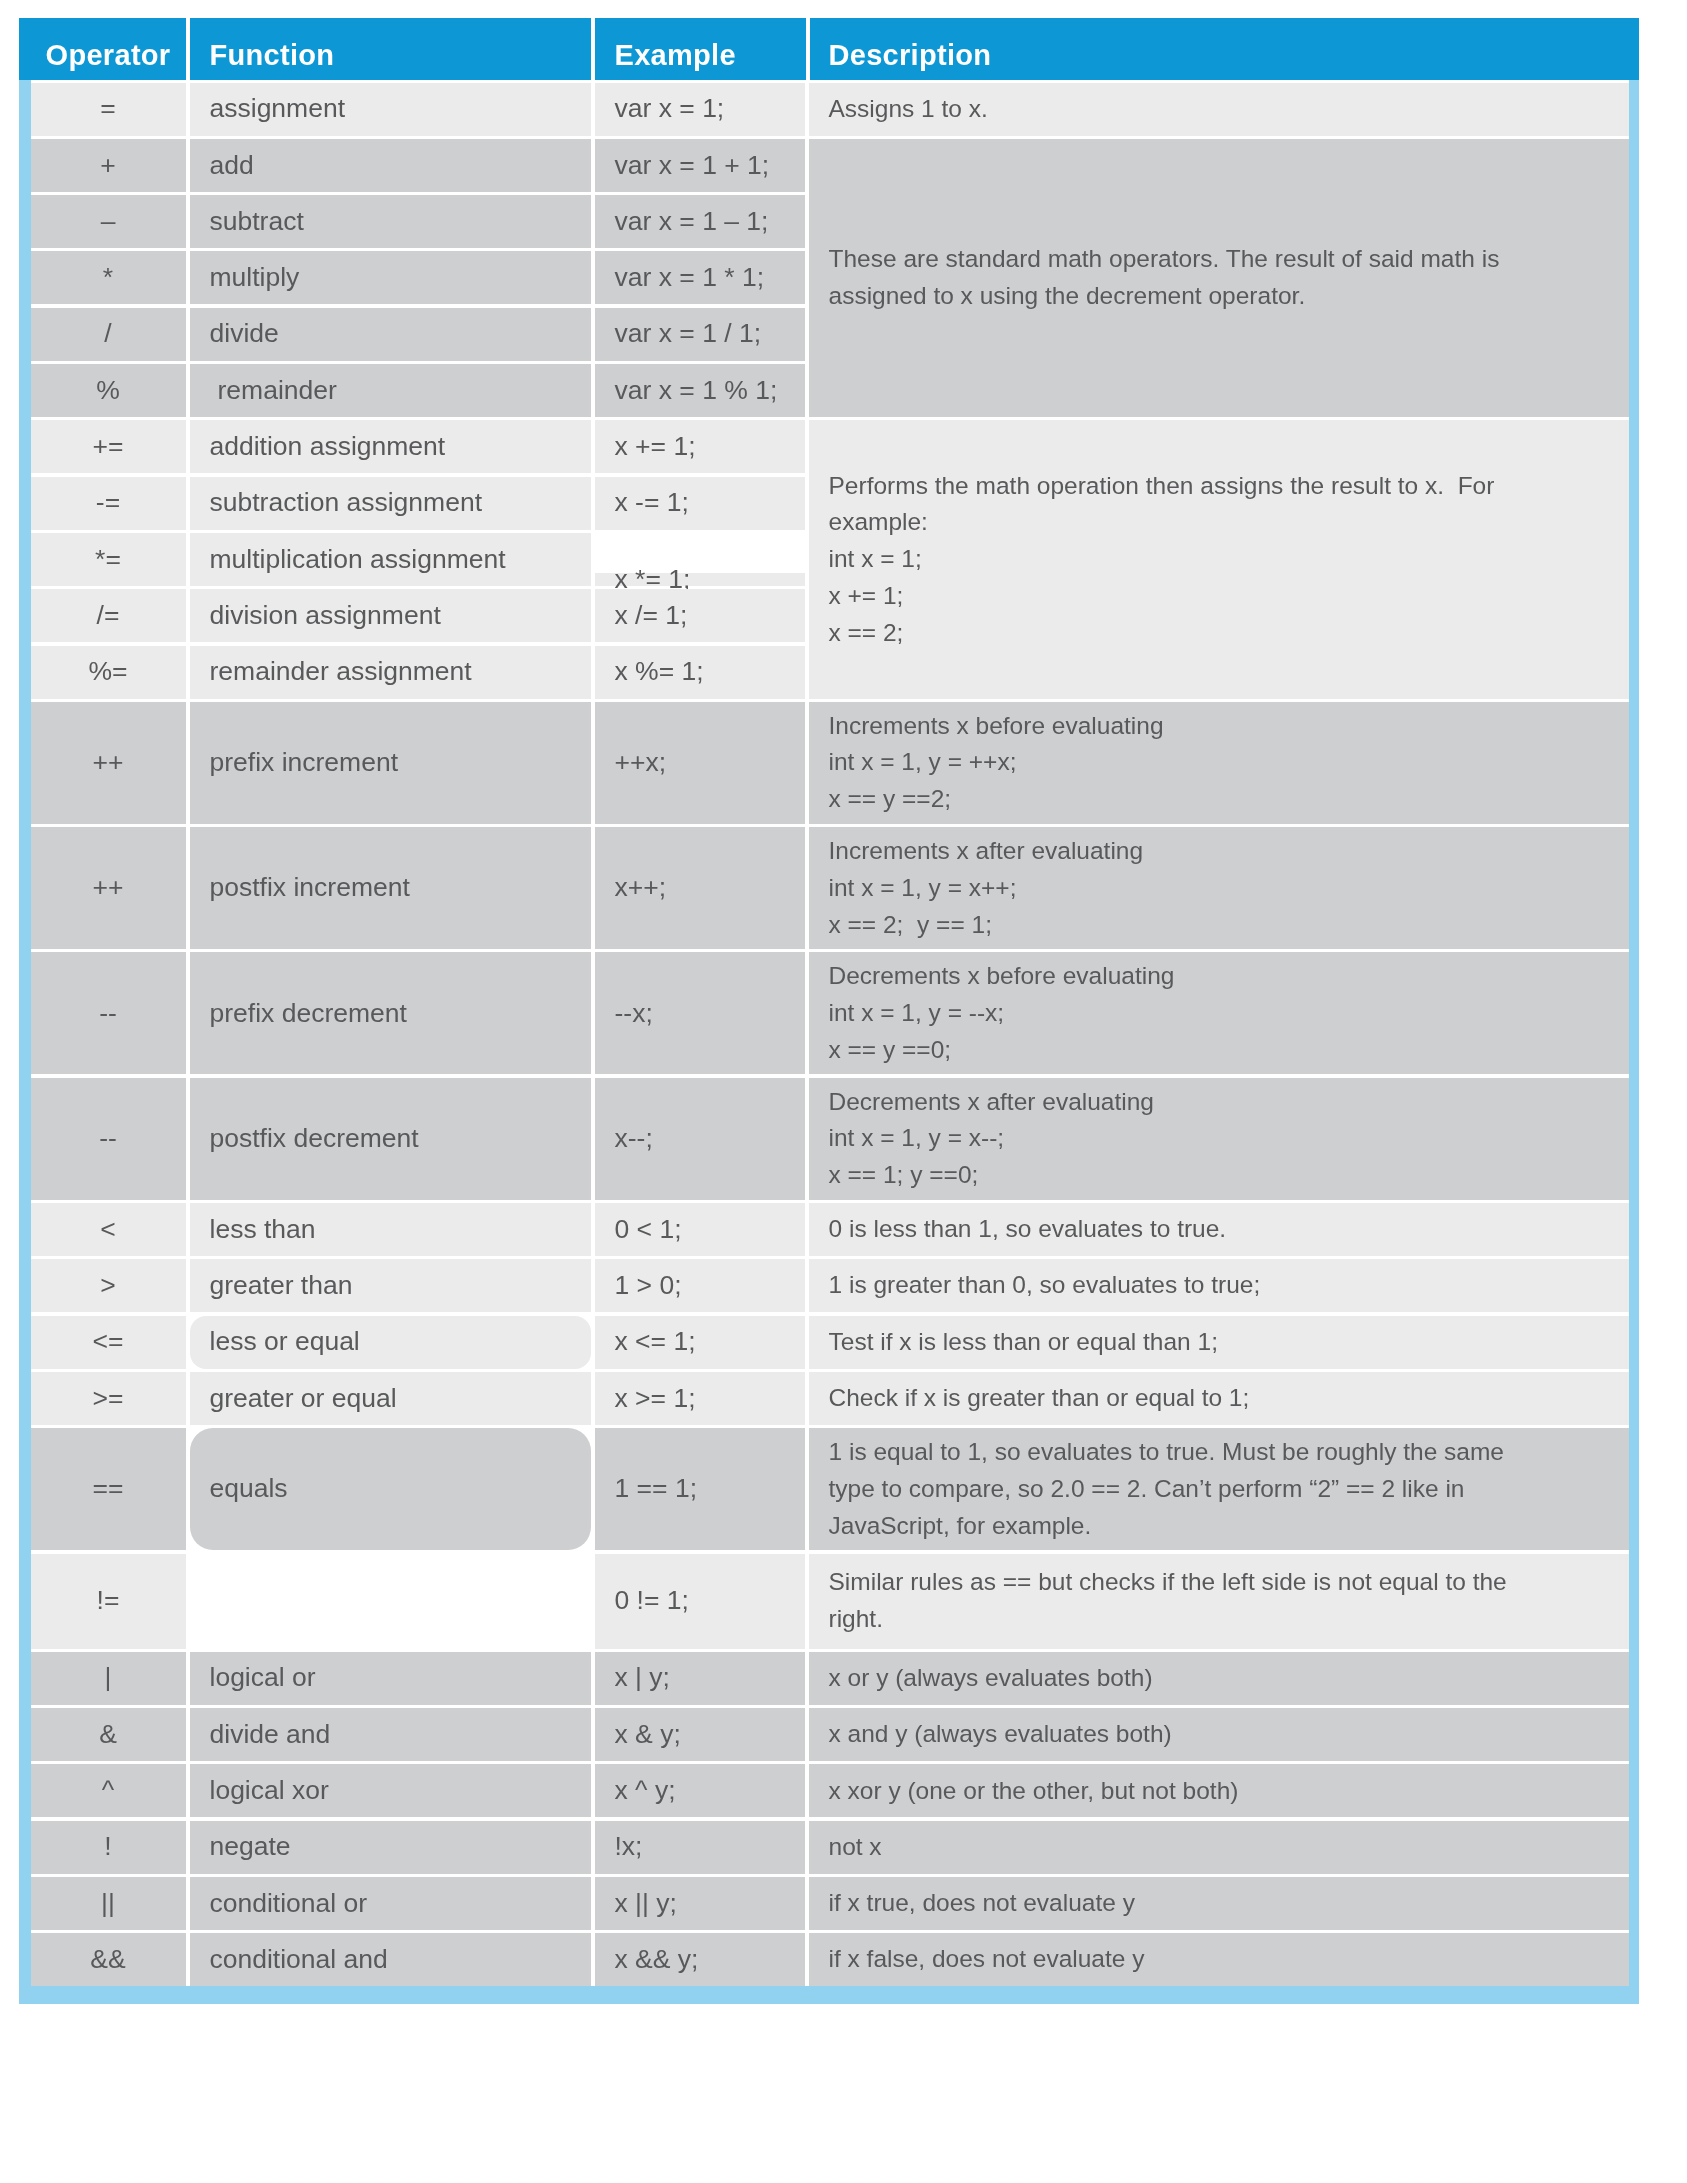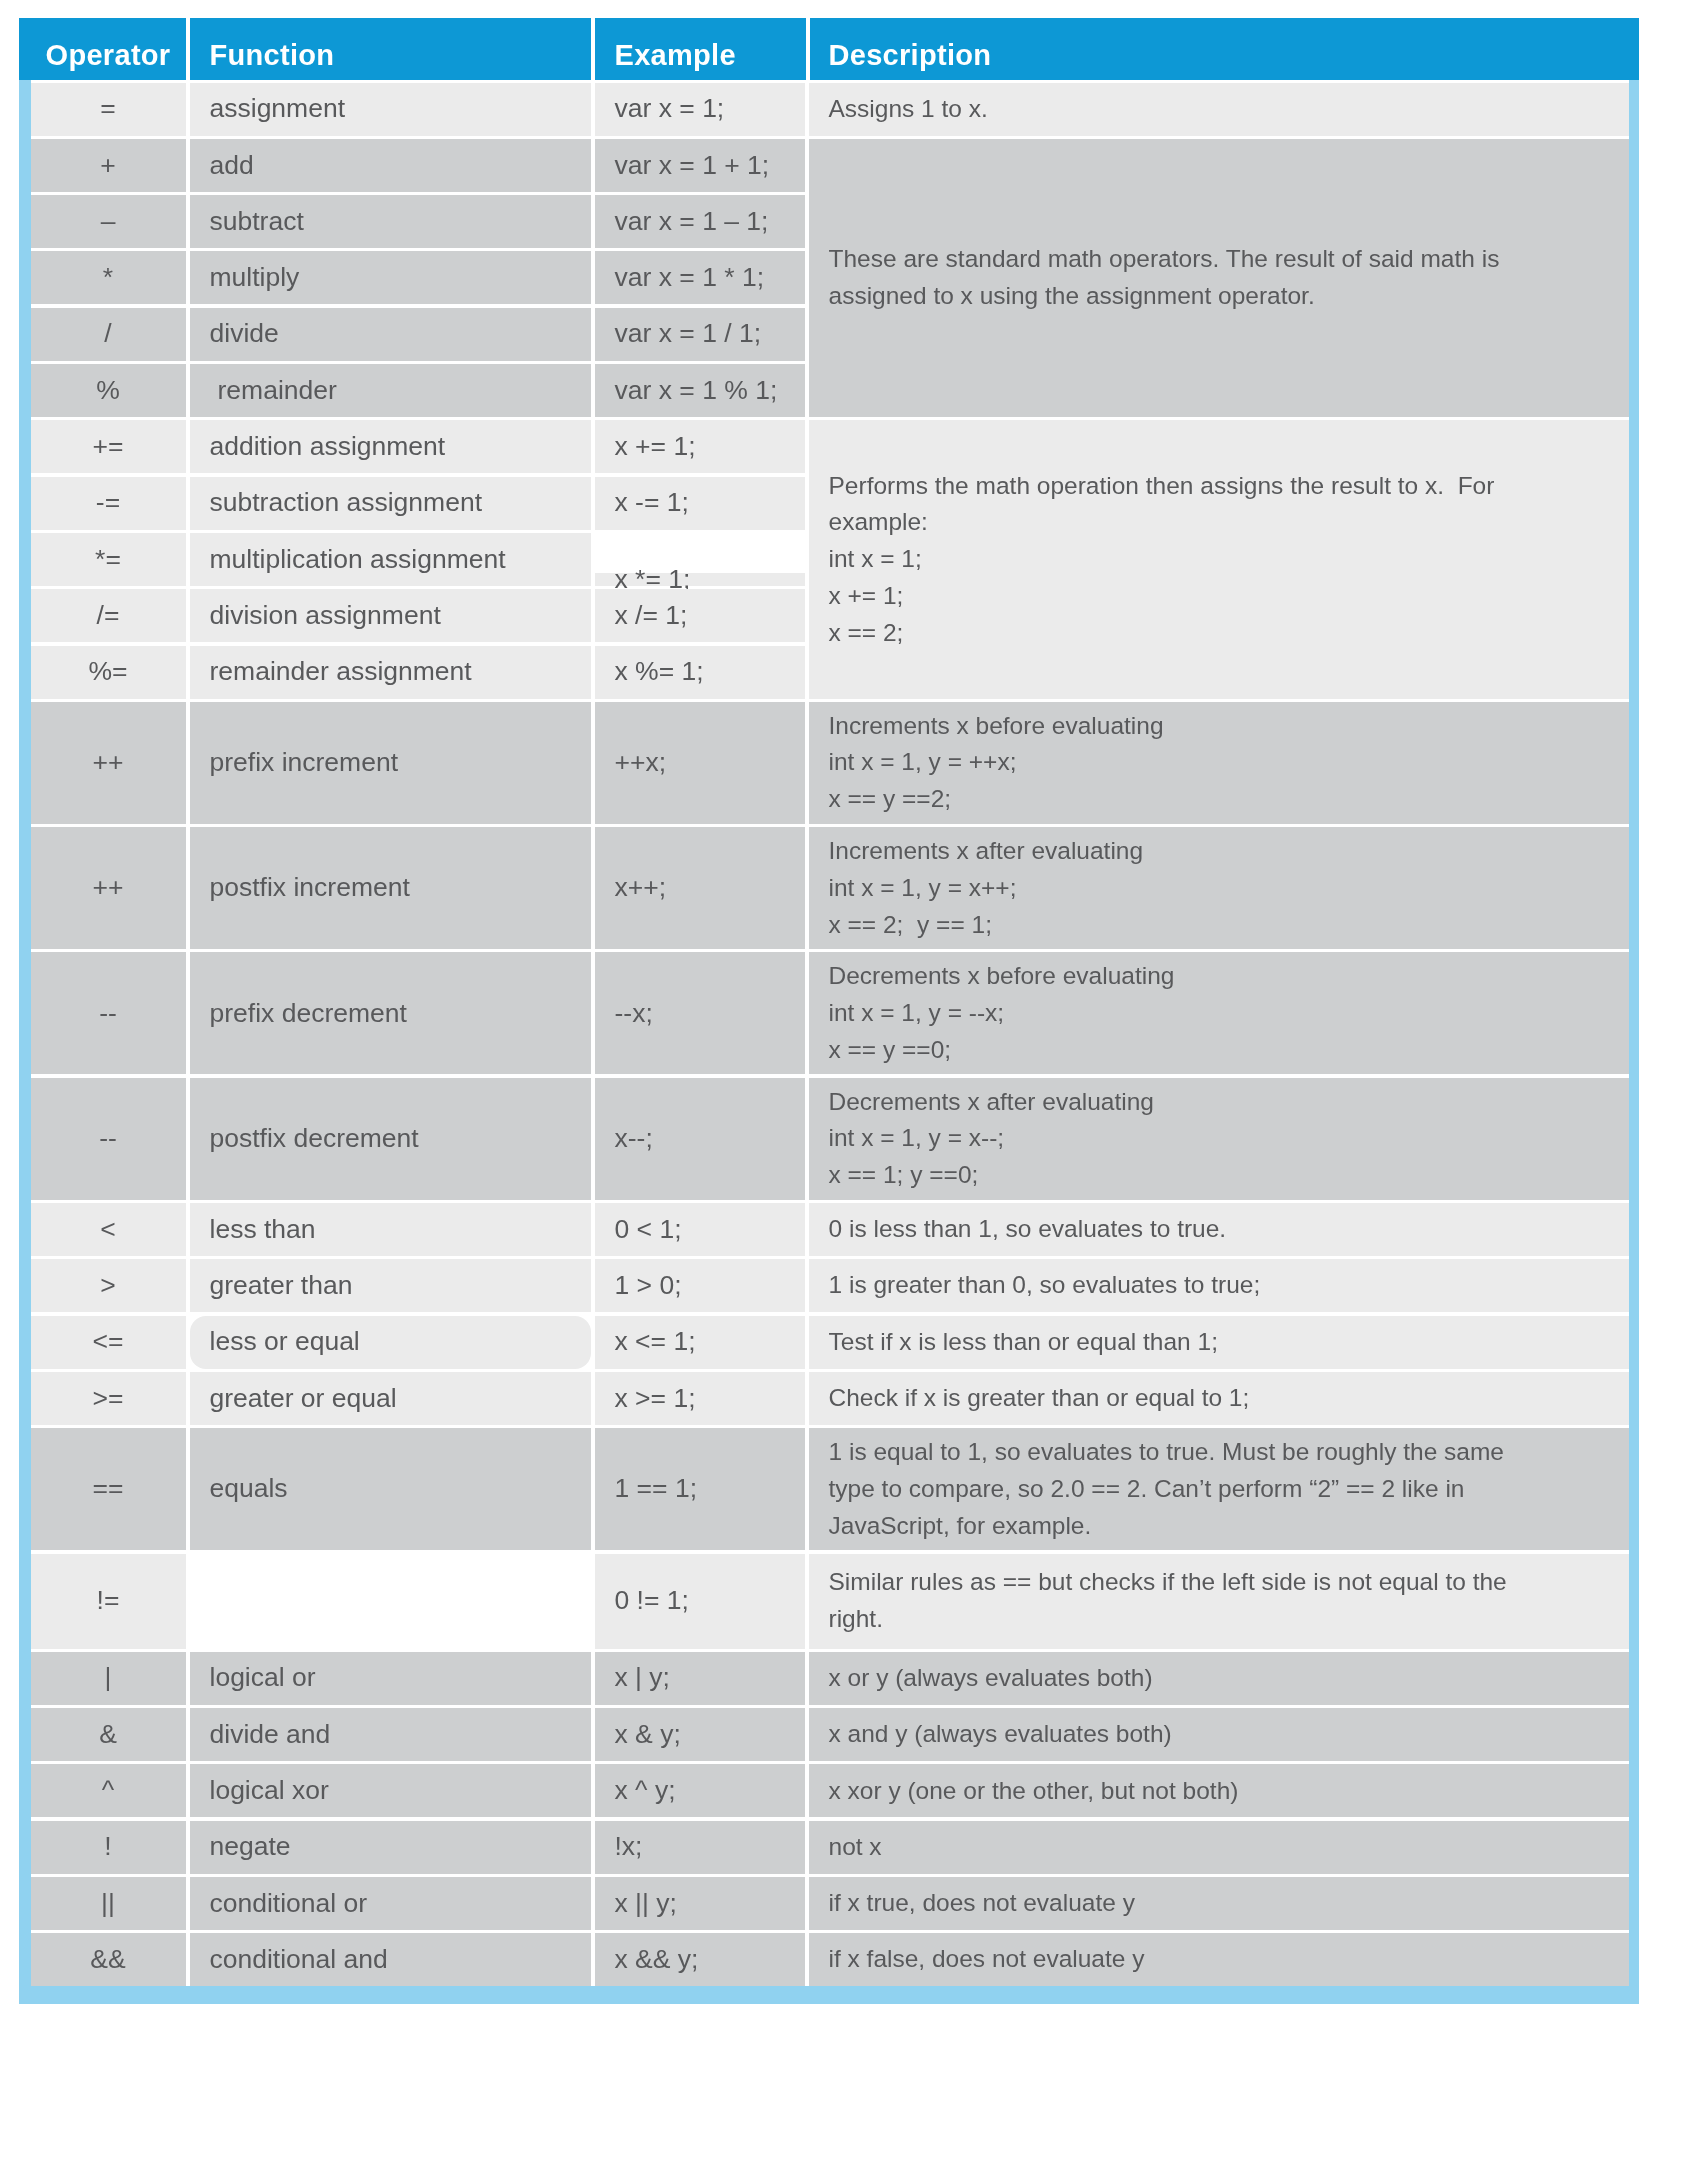--- a/index.html
+++ b/index.html
@@ -61,21 +61,21 @@
   </div>
   <div class="tbl-body" id="tbl-body" style="grid-template-rows: 53px 53px 53px 53px 53px 53px 53px 53px 53px 53px 53px 122px 122px 122px 122px 53px 53px 53px 53px 122px 95px 53px 53px 53px 53px 53px 53px;">
       <div class="cell c-op light" style="grid-area: 1 / 1;">=</div>
       <div class="cell c-fn light" style="grid-area: 1 / 2;">assignment</div>
       <div class="cell c-ex light" style="grid-area: 1 / 3;">var x = 1;</div>
       <div class="cell c-desc light" style="grid-area: 1 / 4;">Assigns 1 to x.</div>
       <div class="cell c-op dark" style="grid-area: 2 / 1;">+</div>
       <div class="cell c-fn dark" style="grid-area: 2 / 2;">add</div>
       <div class="cell c-ex dark" style="grid-area: 2 / 3;">var x = 1 + 1;</div>
       <div class="cell c-desc dark" style="grid-area: 2 / 4 / span 5;">These are standard math operators. The result of said math is
-assigned to x using the assignment operator.</div>
+assigned to x using the decrement operator.</div>
       <div class="cell c-op dark" style="grid-area: 3 / 1;">–</div>
       <div class="cell c-fn dark" style="grid-area: 3 / 2;">subtract</div>
       <div class="cell c-ex dark" style="grid-area: 3 / 3;">var x = 1 – 1;</div>
       <div class="cell c-op dark" style="grid-area: 4 / 1;">*</div>
       <div class="cell c-fn dark" style="grid-area: 4 / 2;">multiply</div>
       <div class="cell c-ex dark" style="grid-area: 4 / 3;">var x = 1 * 1;</div>
       <div class="cell c-op dark" style="grid-area: 5 / 1;">/</div>
       <div class="cell c-fn dark" style="grid-area: 5 / 2;">divide</div>
       <div class="cell c-ex dark" style="grid-area: 5 / 3;">var x = 1 / 1;</div>
       <div class="cell c-op dark" style="grid-area: 6 / 1;">%</div>
@@ -135,21 +135,21 @@
       <div class="cell c-desc light" style="grid-area: 17 / 4;">1 is greater than 0, so evaluates to true;</div>
       <div class="cell c-op light" style="grid-area: 18 / 1;">&lt;=</div>
       <div class="cell c-fn light" style="grid-area: 18 / 2; border-radius: 16px;">less or equal</div>
       <div class="cell c-ex light" style="grid-area: 18 / 3;">x &lt;= 1;</div>
       <div class="cell c-desc light" style="grid-area: 18 / 4;">Test if x is less than or equal than 1;</div>
       <div class="cell c-op light" style="grid-area: 19 / 1;">&gt;=</div>
       <div class="cell c-fn light" style="grid-area: 19 / 2;">greater or equal</div>
       <div class="cell c-ex light" style="grid-area: 19 / 3;">x &gt;= 1;</div>
       <div class="cell c-desc light" style="grid-area: 19 / 4;">Check if x is greater than or equal to 1;</div>
       <div class="cell c-op dark" style="grid-area: 20 / 1;">==</div>
-      <div class="cell c-fn dark" style="grid-area: 20 / 2;">equals</div>
+      <div class="cell c-fn dark" style="grid-area: 20 / 2; border-radius: 23px;">equals</div>
       <div class="cell c-ex dark" style="grid-area: 20 / 3;">1 == 1;</div>
       <div class="cell c-desc dark" style="grid-area: 20 / 4;">1 is equal to 1, so evaluates to true. Must be roughly the same
 type to compare, so 2.0 == 2. Can’t perform “2” == 2 like in
 JavaScript, for example.</div>
       <div class="cell c-op light" style="grid-area: 21 / 1;">!=</div>
       <div class="cell c-ex light" style="grid-area: 21 / 3;">0 != 1;</div>
       <div class="cell c-desc light" style="grid-area: 21 / 4;">Similar rules as == but checks if the left side is not equal to the
 right.</div>
       <div class="cell c-op dark" style="grid-area: 22 / 1;">|</div>
       <div class="cell c-fn dark" style="grid-area: 22 / 2;">logical or</div>

